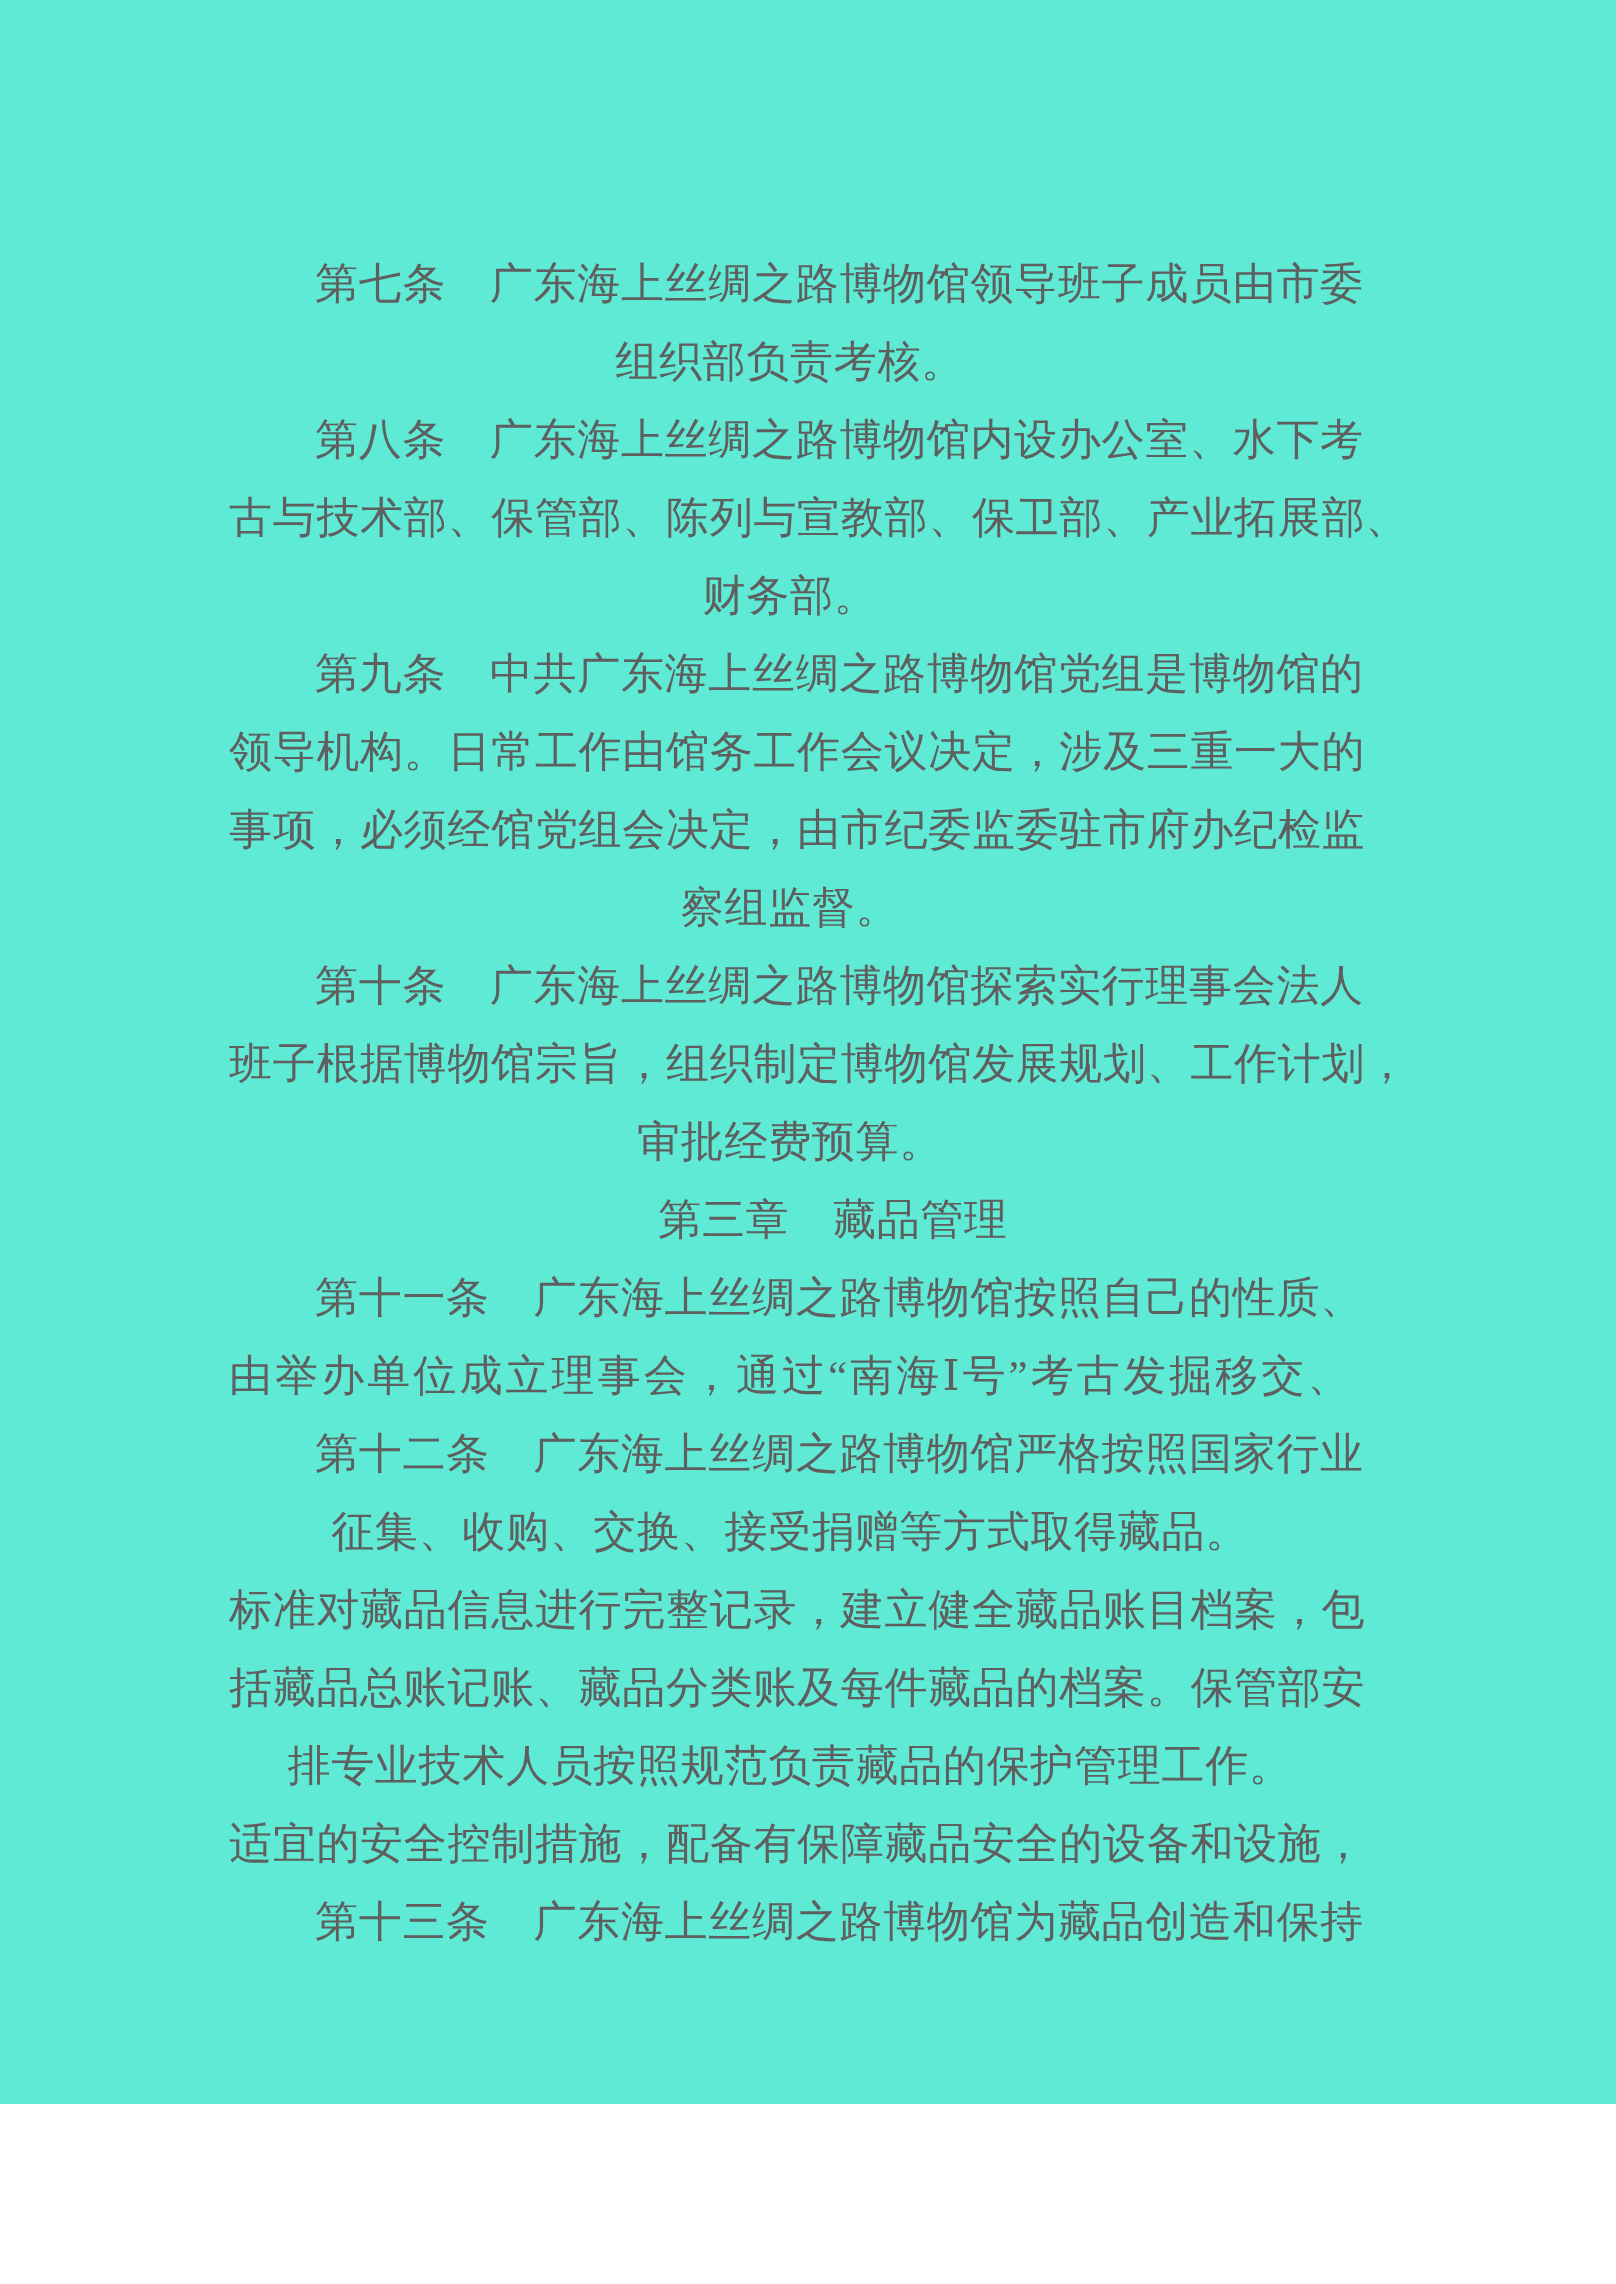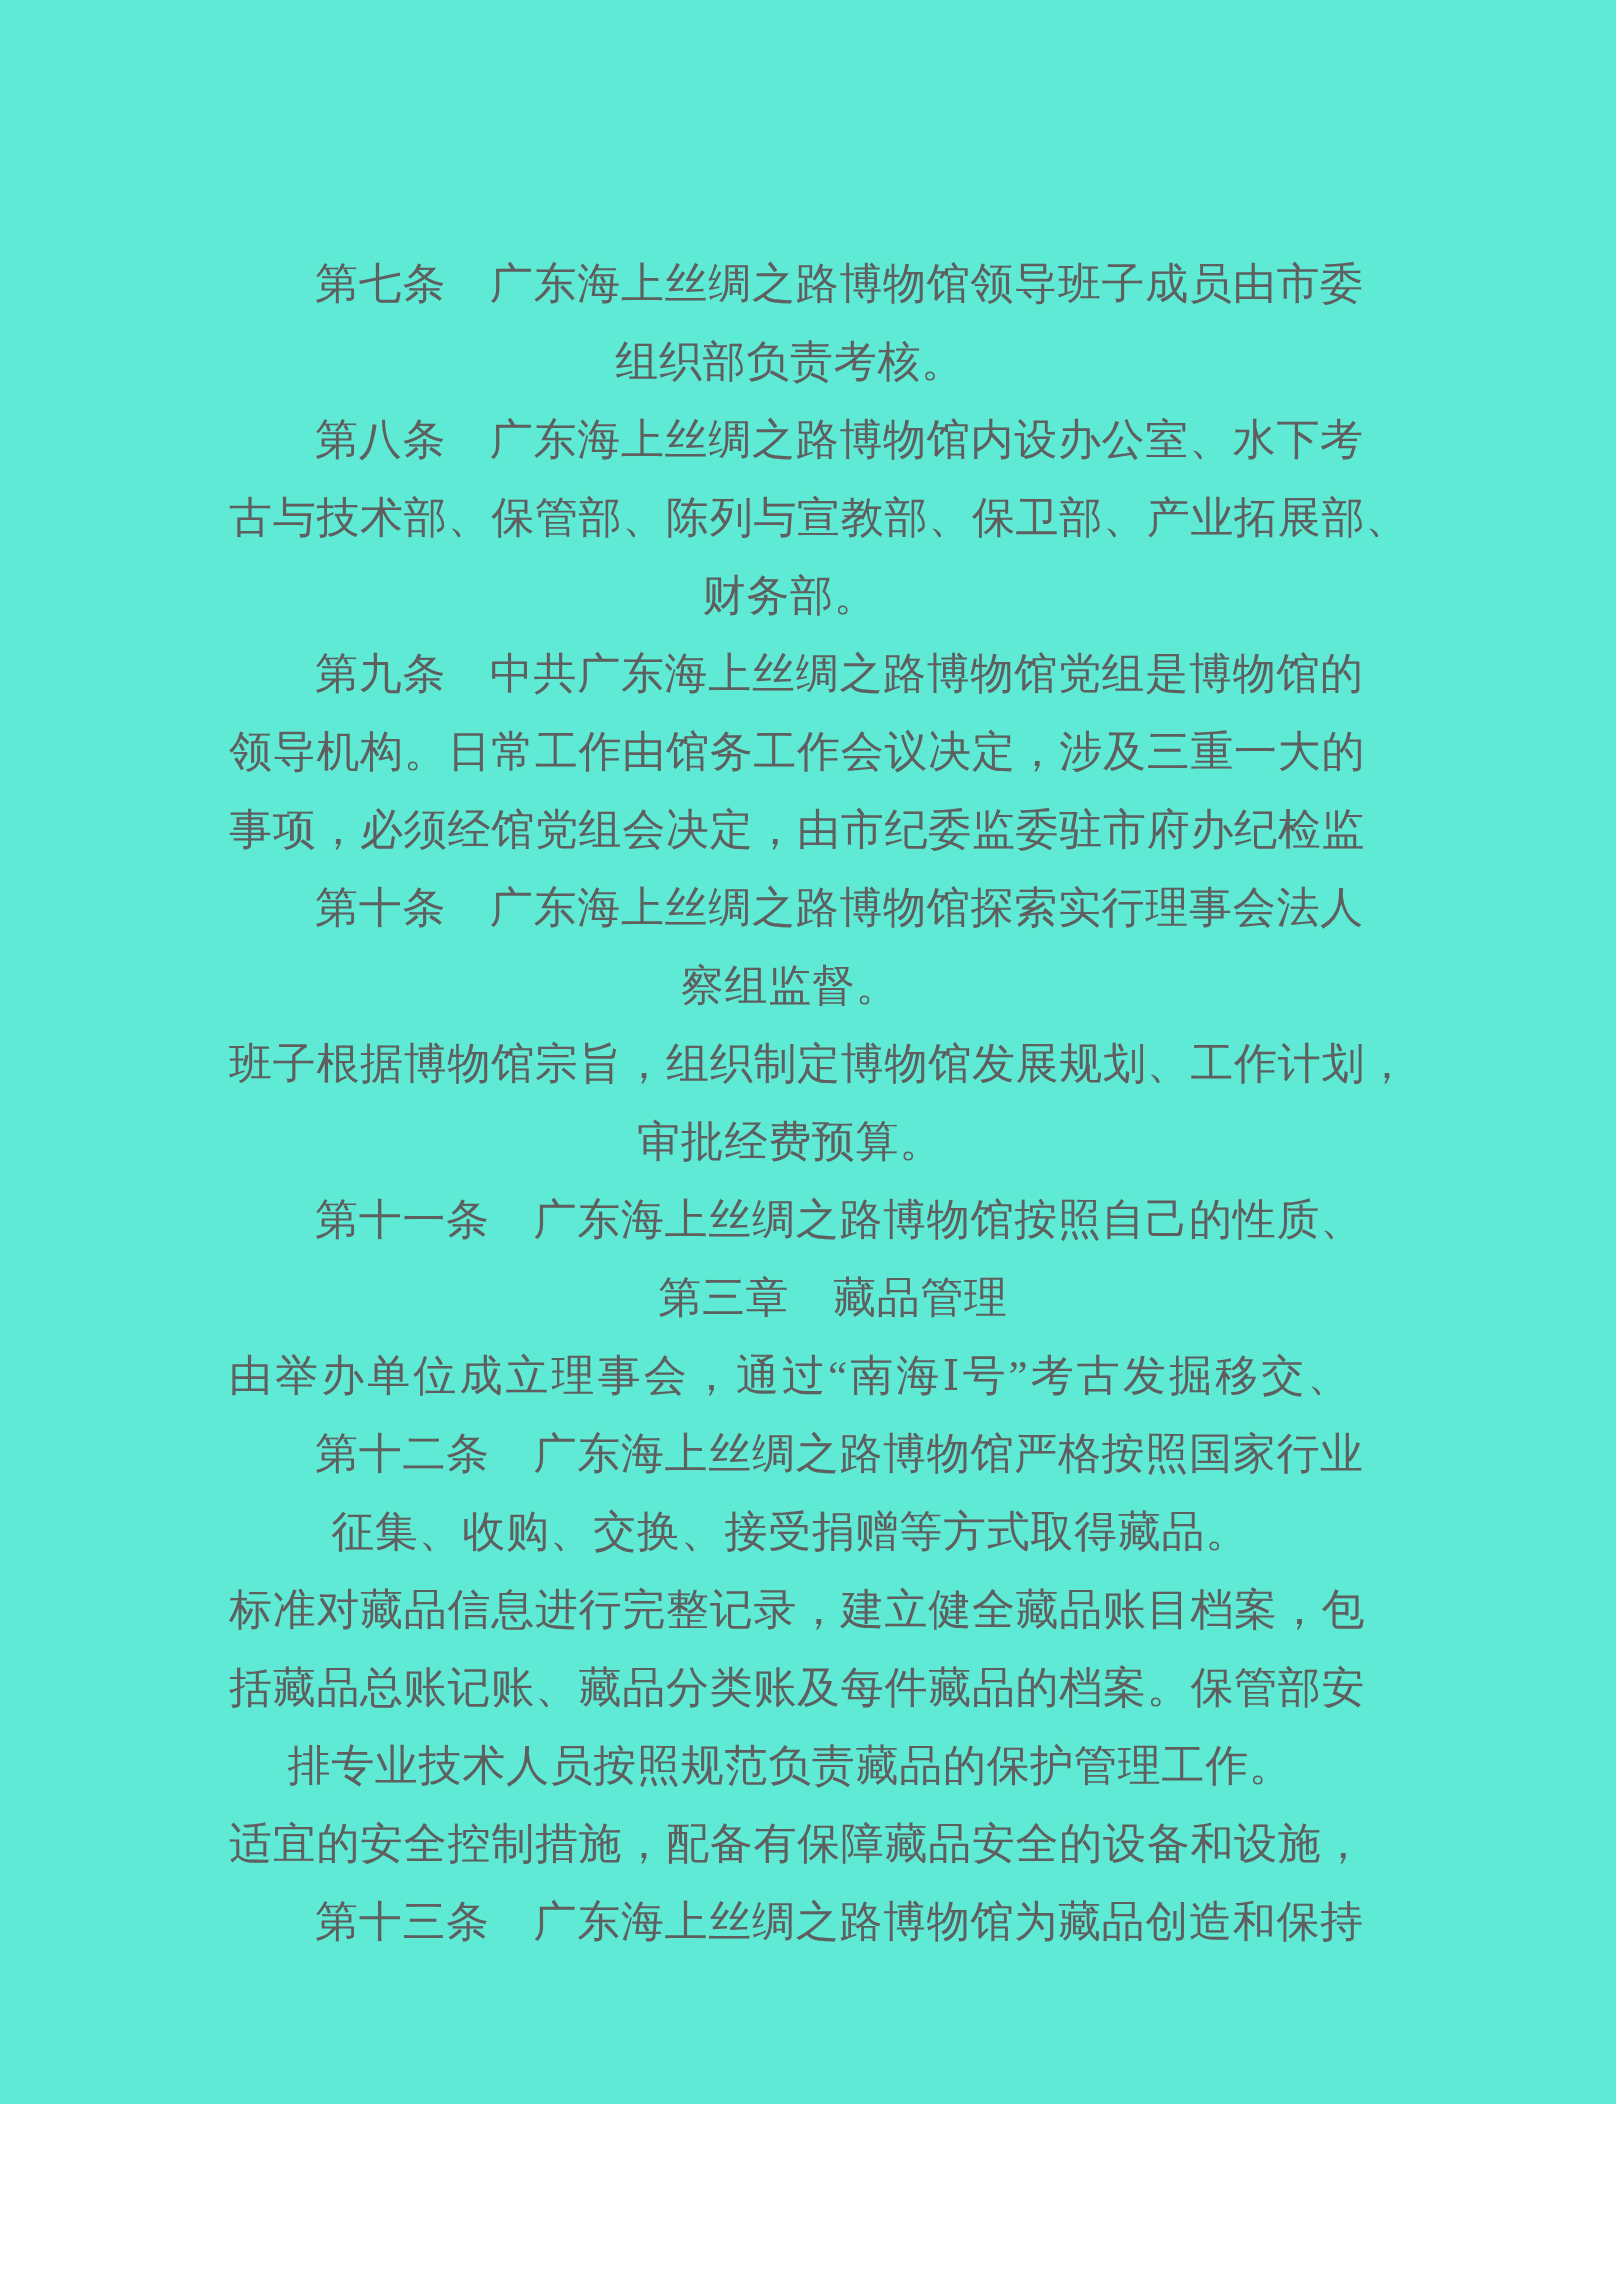--- a/index.html
+++ b/index.html
@@ -58,26 +58,26 @@
   <div class="text-block">
 
   <div class="doc-line indent justify">第七条　广东海上丝绸之路博物馆领导班子成员由市委</div>
       <div class="doc-line">组织部负责考核。</div>
       <div class="doc-line indent justify">第八条　广东海上丝绸之路博物馆内设办公室、水下考</div>
       <div class="doc-line justify">古与技术部、保管部、陈列与宣教部、保卫部、产业拓展部、</div>
       <div class="doc-line">财务部。</div>
       <div class="doc-line indent justify">第九条　中共广东海上丝绸之路博物馆党组是博物馆的</div>
       <div class="doc-line justify">领导机构。日常工作由馆务工作会议决定，涉及三重一大的</div>
       <div class="doc-line justify">事项，必须经馆党组会决定，由市纪委监委驻市府办纪检监</div>
+      <div class="doc-line">察组监督。</div>
       <div class="doc-line indent justify">第十条　广东海上丝绸之路博物馆探索实行理事会法人</div>
-      <div class="doc-line">察组监督。</div>
       <div class="doc-line justify">班子根据博物馆宗旨，组织制定博物馆发展规划、工作计划，</div>
       <div class="doc-line">审批经费预算。</div>
+      <div class="doc-line indent">第三章　藏品管理</div>
       <div class="doc-line indent justify">第十一条　广东海上丝绸之路博物馆按照自己的性质、</div>
-      <div class="doc-line indent">第三章　藏品管理</div>
       <div class="doc-line justify">由举办单位成立理事会，通过“南海Ⅰ号”考古发掘移交、</div>
       <div class="doc-line indent justify">第十二条　广东海上丝绸之路博物馆严格按照国家行业</div>
       <div class="doc-line">征集、收购、交换、接受捐赠等方式取得藏品。</div>
       <div class="doc-line justify">标准对藏品信息进行完整记录，建立健全藏品账目档案，包</div>
       <div class="doc-line justify">括藏品总账记账、藏品分类账及每件藏品的档案。保管部安</div>
       <div class="doc-line">排专业技术人员按照规范负责藏品的保护管理工作。</div>
       <div class="doc-line justify">适宜的安全控制措施，配备有保障藏品安全的设备和设施，</div>
       <div class="doc-line indent justify">第十三条　广东海上丝绸之路博物馆为藏品创造和保持</div>
     </div>
 

